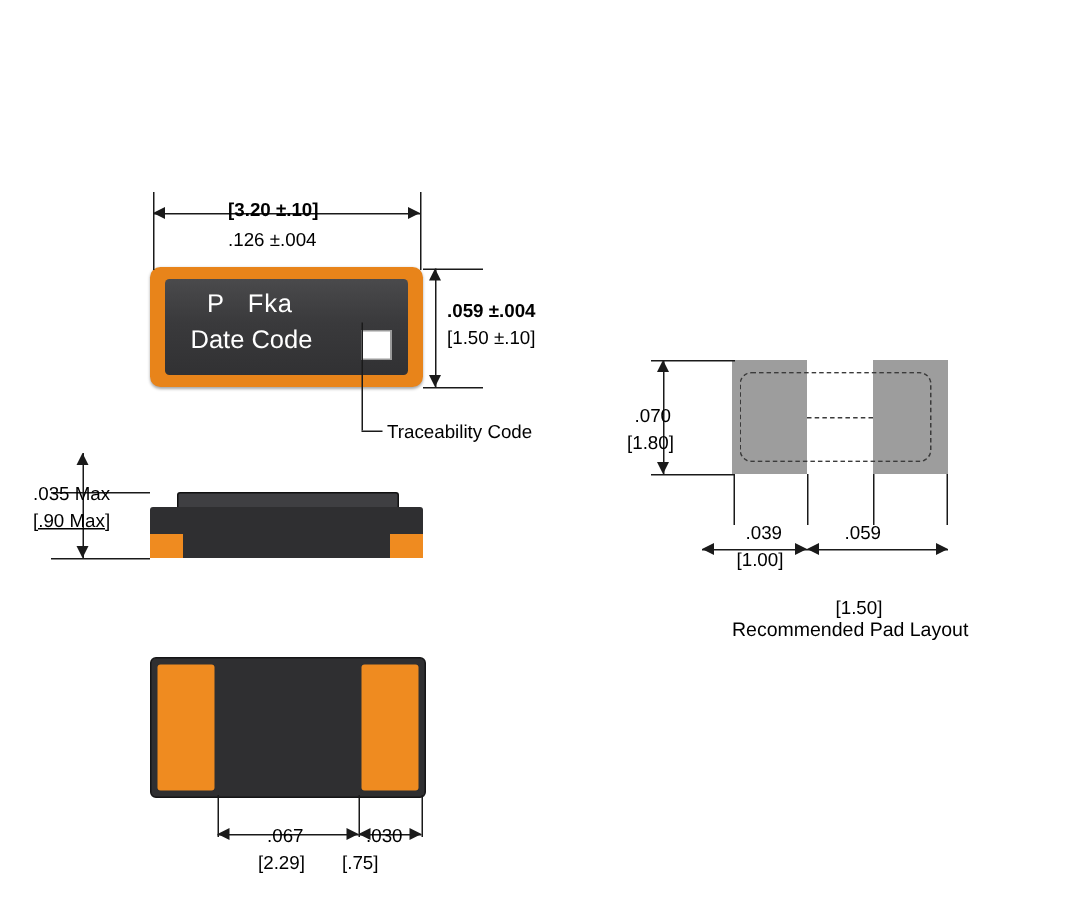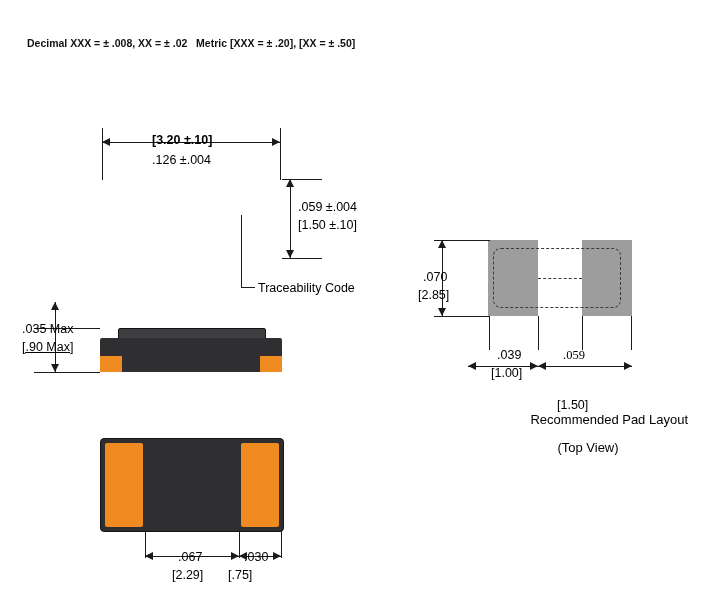--- a/index.html
+++ b/index.html
@@ -205,21 +205,21 @@
     left: 50px;
     top: 38px;
     width: 44px;
     border-top: 1.4px dashed #3b3b3b;
   }
   #pad-caption1 {
     position: absolute;
     left: 488px;
     top: 412px;
     width: 200px;
-    text-align: right;
+    text-align: left;
     font-size: 13px;
   }
   #pad-caption2 {
     position: absolute;
     left: 488px;
     top: 440px;
     width: 200px;
     text-align: center;
     font-size: 13px;
   }
@@ -237,37 +237,43 @@
     top: 287px;
     width: 14px;
     border-top: 1.2px solid #1a1a1a;
   }
 </style>
 </head>
 <body>
 
 <div class="root">
 
-  <div id="subtitle">Decimal XXX = ± .008, XX = ± .02   Metric [XXX = ± .20], [XX = ± .50]</div>
-
+
+  <div id="pkg-top">
+    <div id="pkg-top-lid">
+      <div id="pkg-top-text1">P   Fka</div>
+      <div id="pkg-top-text2">Date Code</div>
+      <div id="trace-square"></div>
+    </div>
+  </div>
 
   <div class="vline" style="left:102px; top:128px; height:52px;"></div>
   <div class="vline" style="left:280px; top:128px; height:52px;"></div>
   <div class="dimline" style="left:102px; top:142px; width:178px;"></div>
   <div class="arrow left" style="left:102px; top:138px;"></div>
   <div class="arrow right" style="left:272px; top:138px;"></div>
   <div class="lbl" style="left:152px; top:115px;margin-top:38px;">.126 ±.004</div>
   <div class="lbl" style="left:152px; top:133px;font-weight:bold;">[3.20 ±.10]</div>
 
   <div class="hline" style="left:282px; top:179px; width:40px;"></div>
   <div class="hline" style="left:282px; top:258px; width:40px;"></div>
   <div class="vline" style="left:290px; top:179px; height:79px;"></div>
   <div class="arrow up" style="left:286px; top:179px;"></div>
   <div class="arrow down" style="left:286px; top:250px;"></div>
-  <div class="lbl" style="left:298px; top:200px;">.059 ±.004</div>
+  <div class="lbl" style="left:298px; top:200px;font-weight:bold;">.059 ±.004</div>
   <div class="lbl" style="left:298px; top:218px;">[1.50 ±.10]</div>
 
   <div id="trace-leader-v"></div>
   <div id="trace-leader-h"></div>
   <div class="lbl" style="left:258px; top:281px;">Traceability Code</div>
 
   <div id="pkg-side">
     <div id="pkg-side-lid"></div>
     <div id="pkg-side-body"></div>
     <div class="side-pad" id="side-pad-l"></div>
@@ -307,33 +313,32 @@
     <div id="land-dash"></div>
     <div id="land-centerline"></div>
   </div>
 
   <div class="hline" style="left:434px; top:240px; width:56px;"></div>
   <div class="hline" style="left:434px; top:316px; width:56px;"></div>
   <div class="vline" style="left:442px; top:240px; height:76px;"></div>
   <div class="arrow up" style="left:438px; top:240px;"></div>
   <div class="arrow down" style="left:438px; top:308px;"></div>
   <div class="lbl" style="left:423px; top:270px;">.070</div>
-  <div class="lbl" style="left:418px; top:288px;">[2.85]</div>
+  <div class="lbl" style="left:418px; top:288px;">[1.80]</div>
 
   <div class="vline" style="left:489px; top:316px; height:34px;"></div>
   <div class="vline" style="left:538px; top:316px; height:34px;"></div>
   <div class="vline" style="left:582px; top:316px; height:34px;"></div>
   <div class="vline" style="left:631px; top:316px; height:34px;"></div>
   <div class="dimline" style="left:468px; top:366px; width:70px;"></div>
   <div class="arrow left" style="left:468px; top:362px;"></div>
   <div class="arrow right" style="left:530px; top:362px;"></div>
   <div class="dimline" style="left:538px; top:366px; width:94px;"></div>
   <div class="arrow left" style="left:538px; top:362px;"></div>
   <div class="arrow right" style="left:624px; top:362px;"></div>
   <div class="lbl" style="left:497px; top:348px;">.039</div>
   <div class="lbl" style="left:491px; top:366px;">[1.00]</div>
-  <div class="lbl" style="left:563px; top:348px;font-family:Liberation Serif, serif;">.059</div>
+  <div class="lbl" style="left:563px; top:348px;">.059</div>
   <div class="lbl" style="left:557px; top:366px;margin-top:32px;">[1.50]</div>
 
   <div id="pad-caption1">Recommended Pad Layout</div>
-  <div id="pad-caption2">(Top View)</div>
 
 </div>
 
 </body></html>

